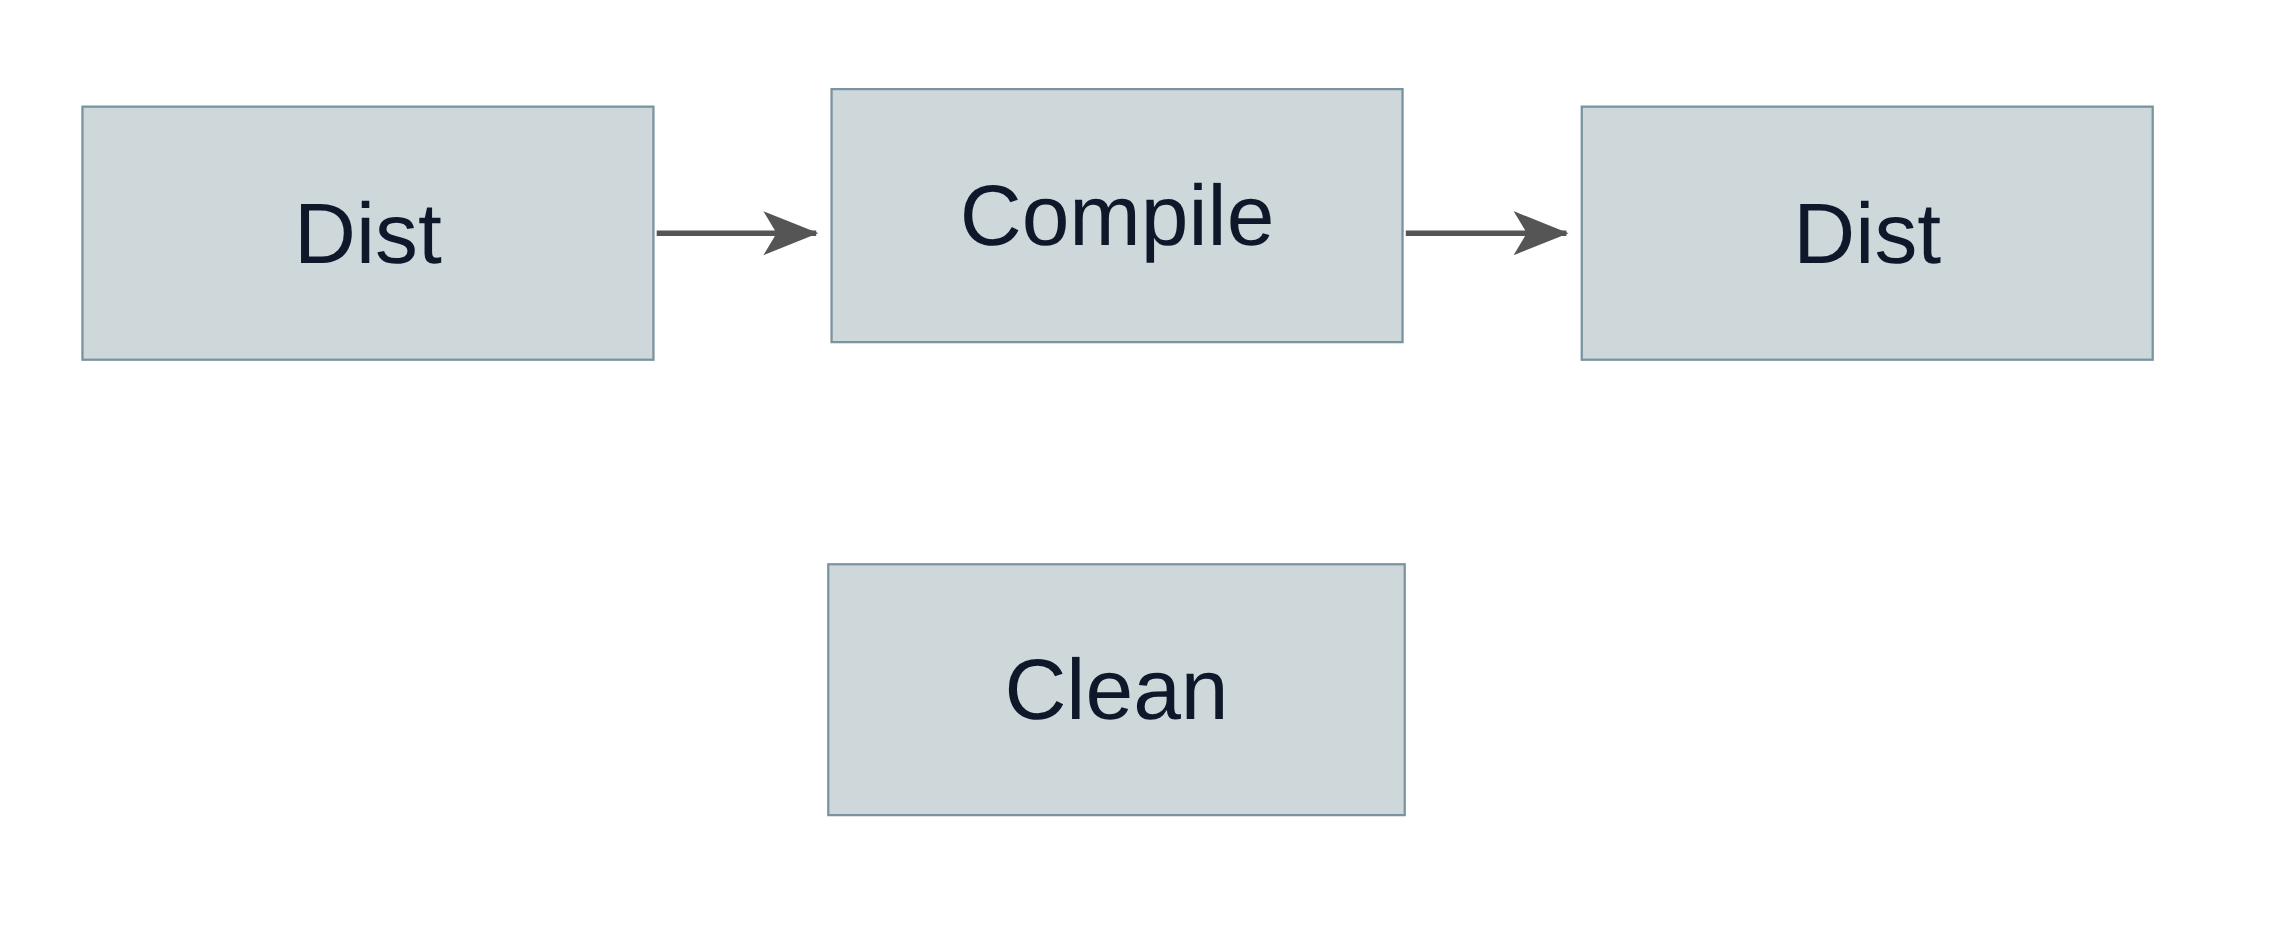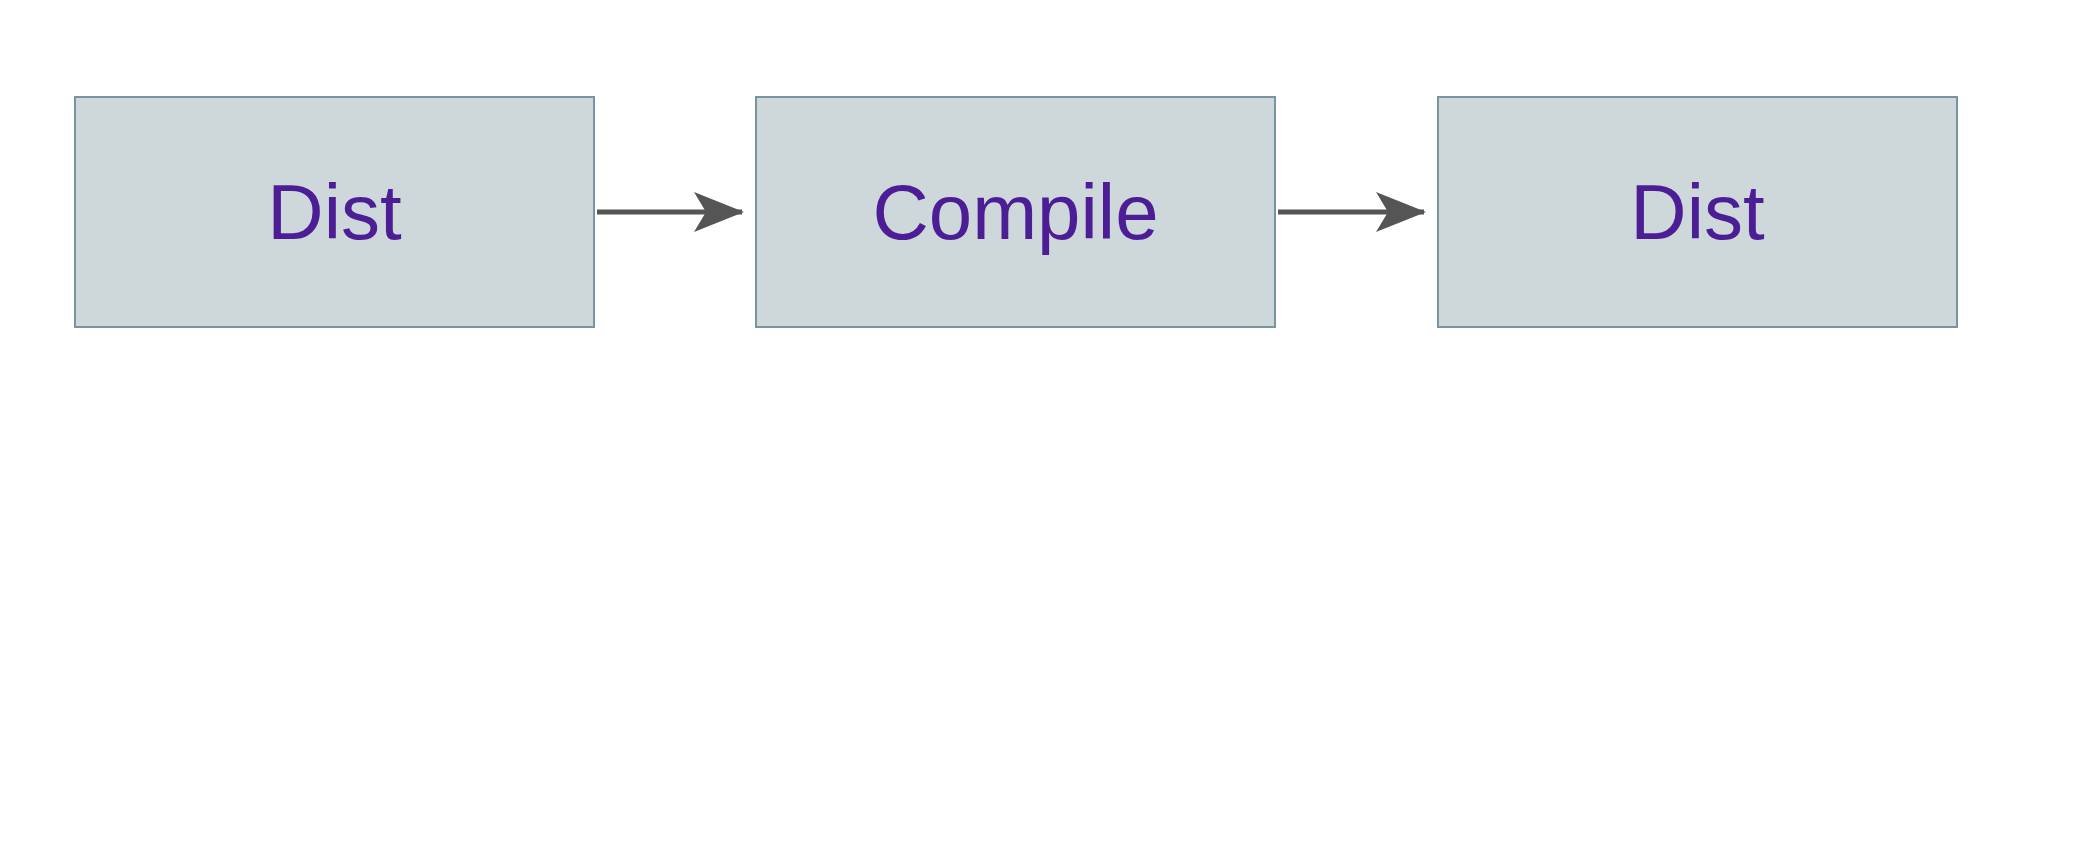--- a/index.html
+++ b/index.html
@@ -23,28 +23,28 @@
     background: #ced8db;
     border: 2px solid #7a93a0;
     display: flex;
     align-items: center;
     justify-content: center;
   }
   .node-label {
     font-family: "Liberation Sans", sans-serif;
     font-size: 78px;
     font-weight: 400;
-    color: #4c1d95;
+    color: #0f172a;
     line-height: 1;
     letter-spacing: 0px;
     white-space: nowrap;
     -webkit-font-smoothing: antialiased;
   }
   .node-dist    { left: 74px;   top: 96px;  width: 521px; height: 232px; }
-  .node-compile { left: 755px;  top: 96px;  width: 521px; height: 232px; justify-content: center; }
+  .node-compile { left: 755px;  top: 80px;  width: 521px; height: 232px; justify-content: center; }
   .node-init    { left: 1437px; top: 96px;  width: 521px; height: 232px; }
   .node-clean   { left: 752px;  top: 512px; width: 526px; height: 230px; }
 
   .edge-layer {
     position: absolute;
     left: 0;
     top: 0;
     width: 2078px;
     height: 848px;
     pointer-events: none;
@@ -76,14 +76,17 @@
   </div>
 
   <div class="node node-compile">
     <span class="node-label">Compile</span>
   </div>
 
   <div class="node node-init">
     <span class="node-label">Dist</span>
   </div>
 
+  <div class="node node-clean">
+    <span class="node-label">Clean</span>
+  </div>
 
 </div>
 
 </body></html>

